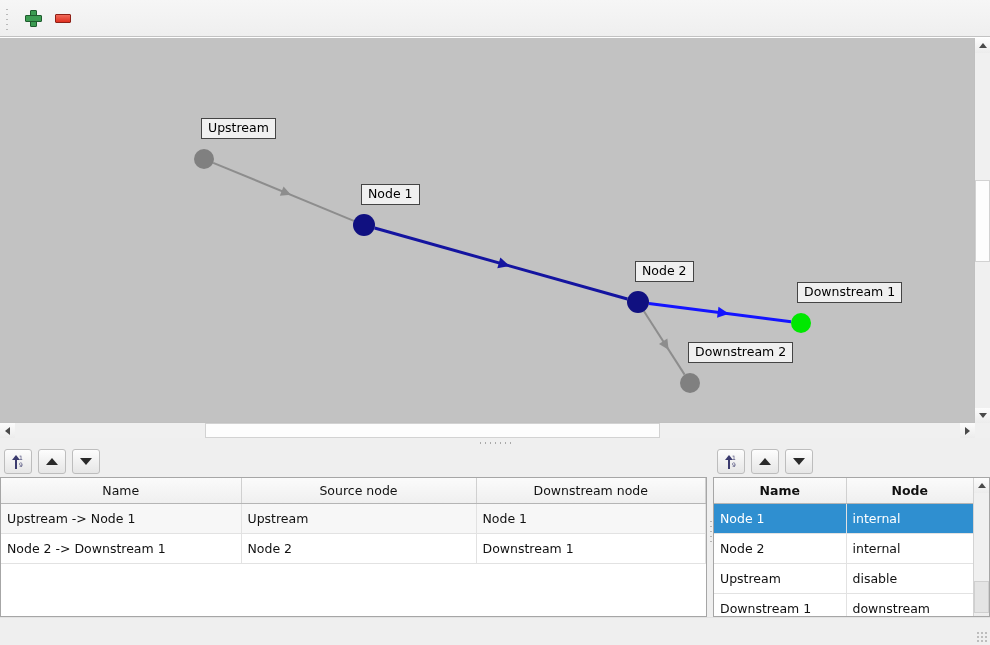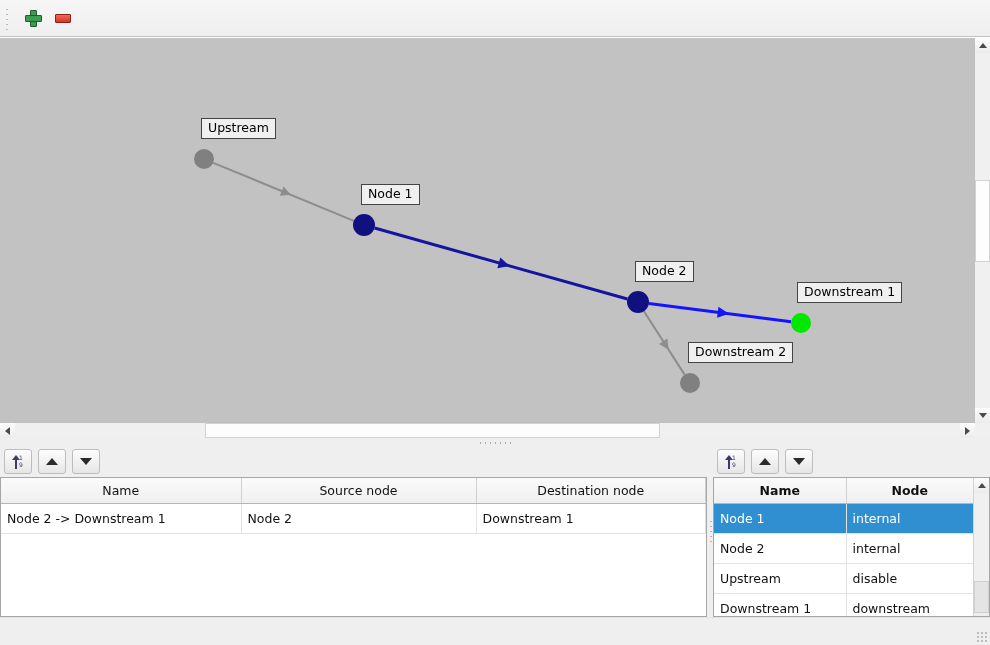--- a/index.html
+++ b/index.html
@@ -385,24 +385,29 @@
         <table class="grid">
           <colgroup>
               <col style="width:240px">
               <col style="width:235px">
               <col>
             </colgroup>
           <thead>
             <tr>
               <th>Name</th>
               <th>Source node</th>
-              <th>Destination node</th>
+              <th>Downstream node</th>
             </tr>
           </thead>
           <tbody id="edges-body">
+              <tr class="alt">
+                <td>Upstream -&gt; Node 1</td>
+                <td>Upstream</td>
+                <td>Node 1</td>
+              </tr>
               <tr>
                 <td>Node 2 -&gt; Downstream 1</td>
                 <td>Node 2</td>
                 <td>Downstream 1</td>
               </tr>
             </tbody>
         </table>
       </div>
     </div>
 

